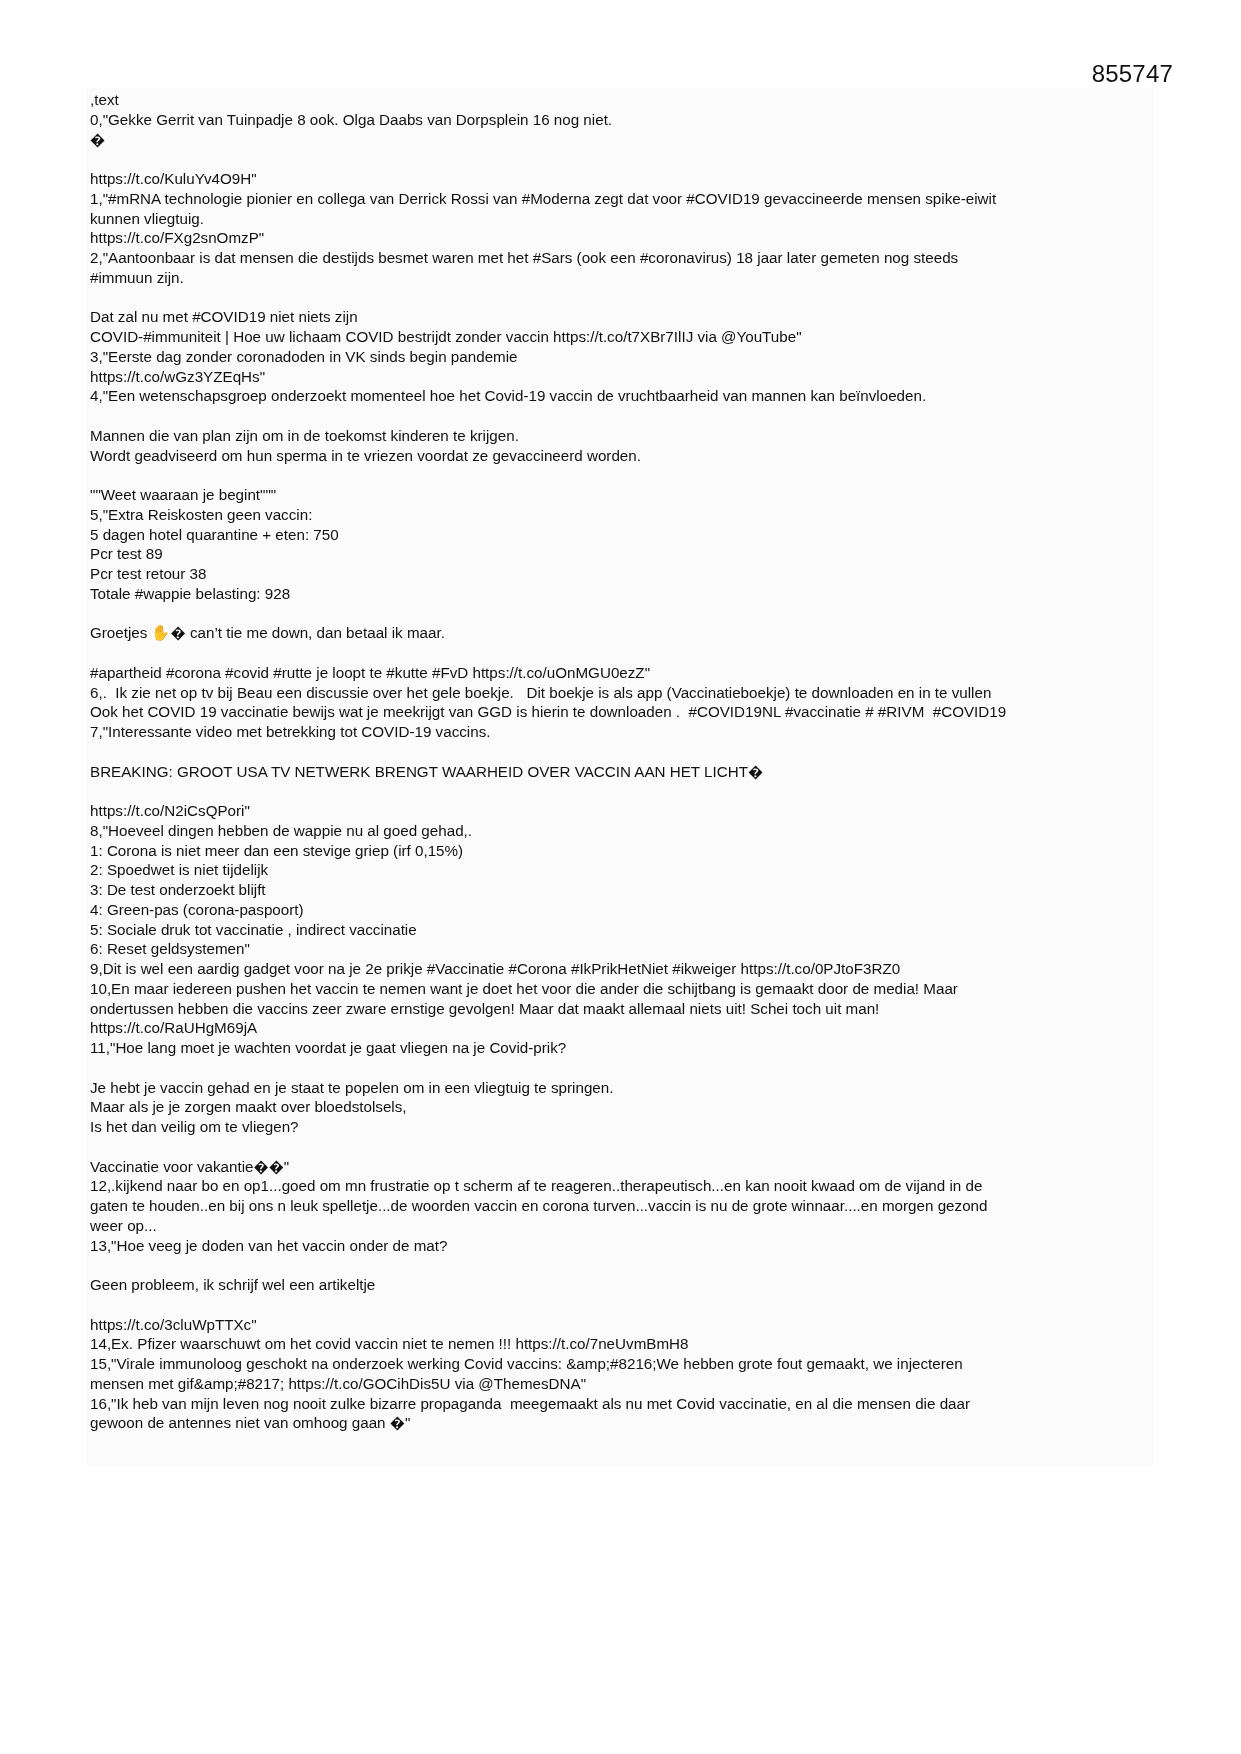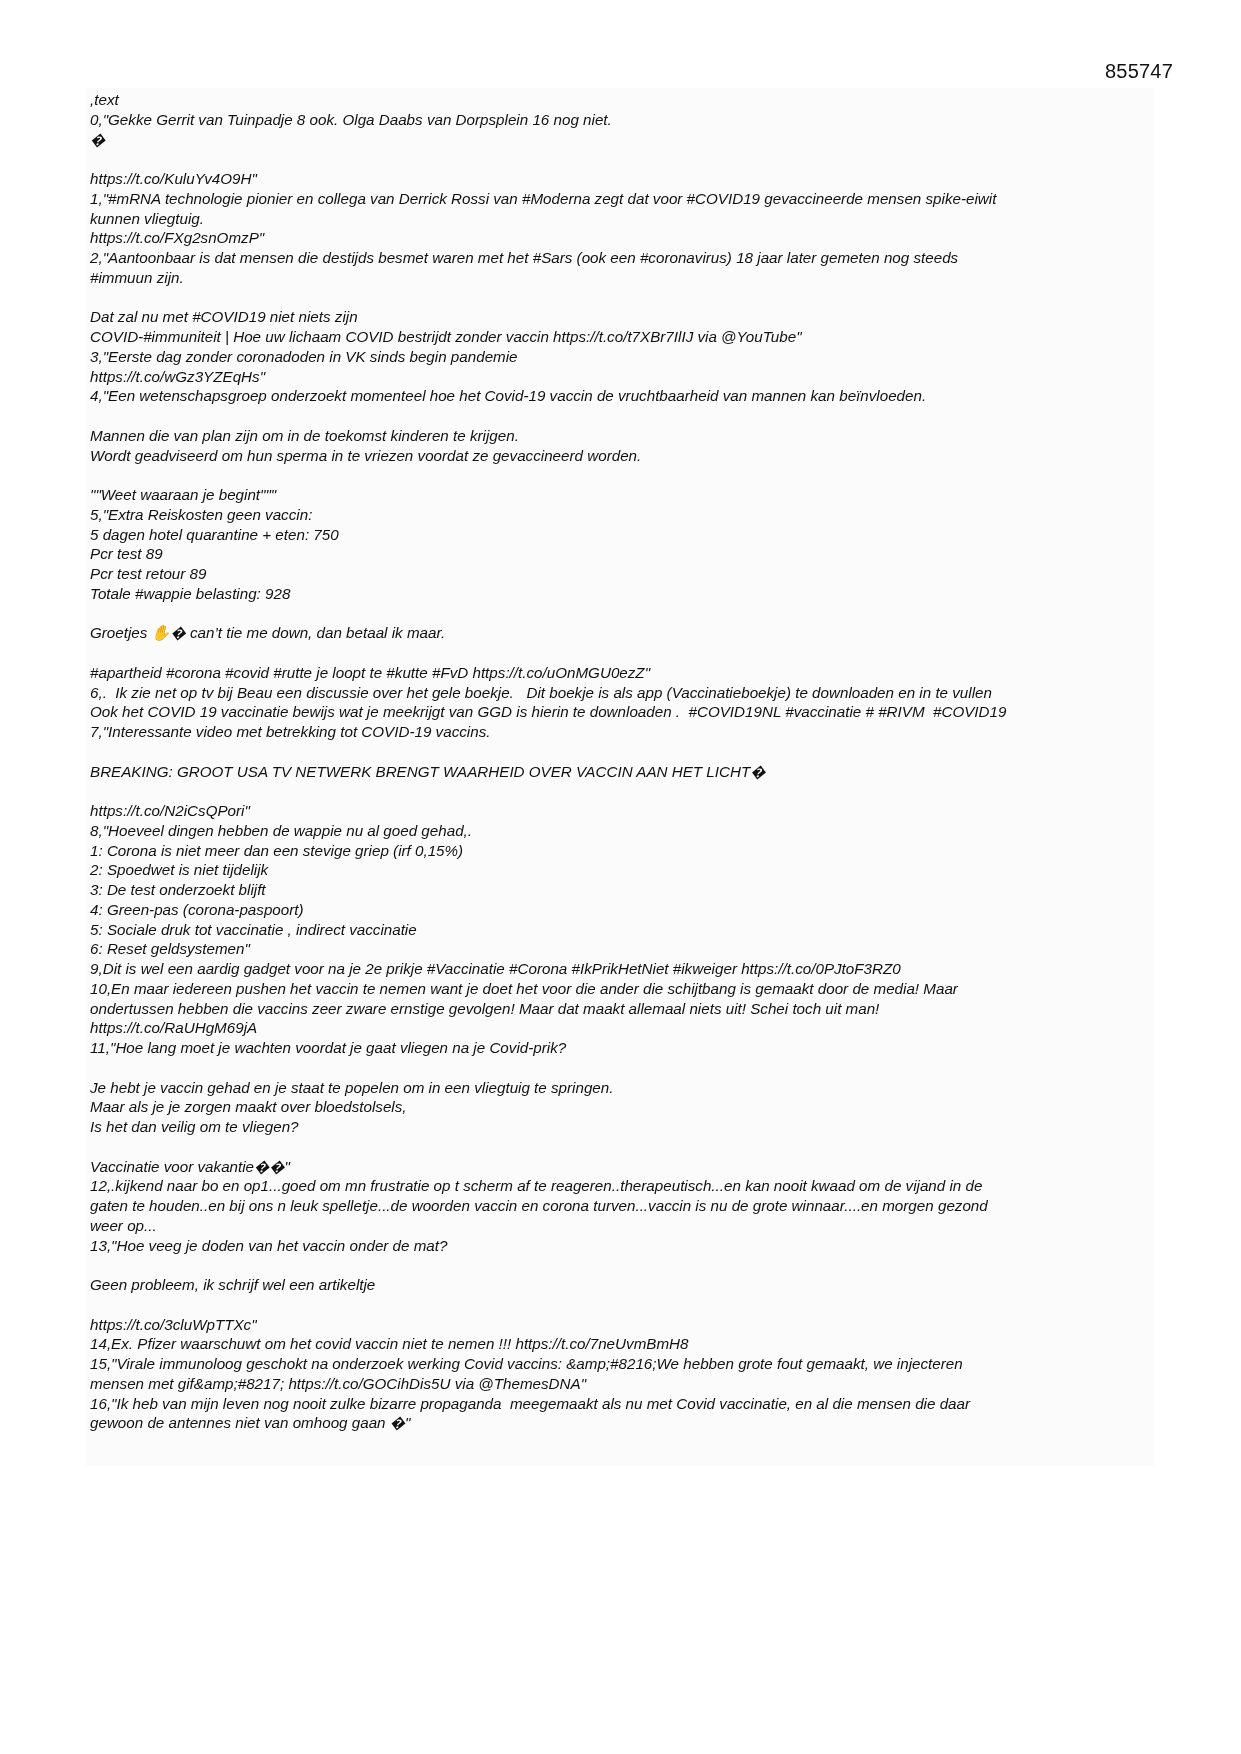--- a/index.html
+++ b/index.html
@@ -1,23 +1,23 @@
 <!DOCTYPE html>
 <html><head>
 <meta charset="utf-8">
 <style>
   html, body { margin: 0; padding: 0; background: #ffffff; }
   body { width: 1241px; height: 1754px; position: relative; overflow: hidden;
          font-family: "Liberation Sans", sans-serif; color: #111; }
-  .page-id { position: absolute; top: 60px; right: 68px; font-size: 20px;
+  .page-id { position: absolute; top: 60px; right: 68px; font-size: 24px;
              font-family: "Liberation Sans", sans-serif; color: #111; letter-spacing: 0.2px; }
   .panel { position: absolute; left: 86px; top: 88px; width: 1068px; height: 1378px;
            background: #fbfbfb; }
   .content { position: absolute; left: 90px; top: 90px; width: 1060px;
-             font-size: 15.2px; line-height: 19.75px; font-style: italic; }
+             font-size: 15.2px; line-height: 19.75px; }
   .line { white-space: pre-wrap; min-height: 19.75px; }
 </style>
 </head>
 <body>
 
 <div class="page-id">855747</div>
 
 <div class="panel"></div>
 
 <div class="content">
@@ -39,21 +39,21 @@
       <div class="line">https://t.co/wGz3YZEqHs"</div>
       <div class="line">4,"Een wetenschapsgroep onderzoekt momenteel hoe het Covid-19 vaccin de vruchtbaarheid van mannen kan beïnvloeden.</div>
       <div class="line"></div>
       <div class="line">Mannen die van plan zijn om in de toekomst kinderen te krijgen.</div>
       <div class="line">Wordt geadviseerd om hun sperma in te vriezen voordat ze gevaccineerd worden.</div>
       <div class="line"></div>
       <div class="line">""Weet waaraan je begint"""</div>
       <div class="line">5,"Extra Reiskosten geen vaccin:</div>
       <div class="line">5 dagen hotel quarantine + eten: 750</div>
       <div class="line">Pcr test 89</div>
-      <div class="line">Pcr test retour 89</div>
+      <div class="line">Pcr test retour 38</div>
       <div class="line">Totale #wappie belasting: 928</div>
       <div class="line"></div>
       <div class="line">Groetjes ✋� can’t tie me down, dan betaal ik maar.</div>
       <div class="line"></div>
       <div class="line">#apartheid #corona #covid #rutte je loopt te #kutte #FvD https://t.co/uOnMGU0ezZ"</div>
       <div class="line">6,.  Ik zie net op tv bij Beau een discussie over het gele boekje.   Dit boekje is als app (Vaccinatieboekje) te downloaden en in te vullen</div>
       <div class="line">Ook het COVID 19 vaccinatie bewijs wat je meekrijgt van GGD is hierin te downloaden .  #COVID19NL #vaccinatie # #RIVM  #COVID19</div>
       <div class="line">7,"Interessante video met betrekking tot COVID-19 vaccins.</div>
       <div class="line"></div>
       <div class="line">BREAKING: GROOT USA TV NETWERK BRENGT WAARHEID OVER VACCIN AAN HET LICHT�</div>

